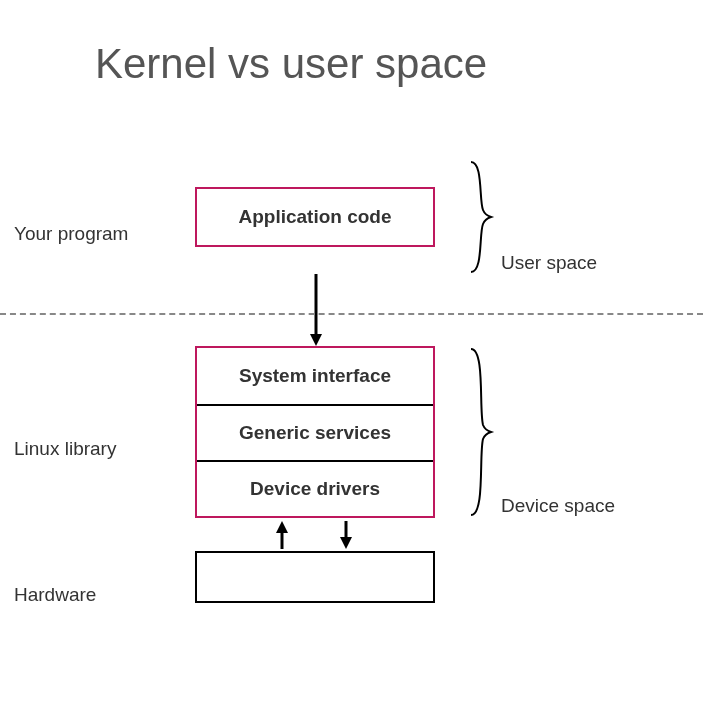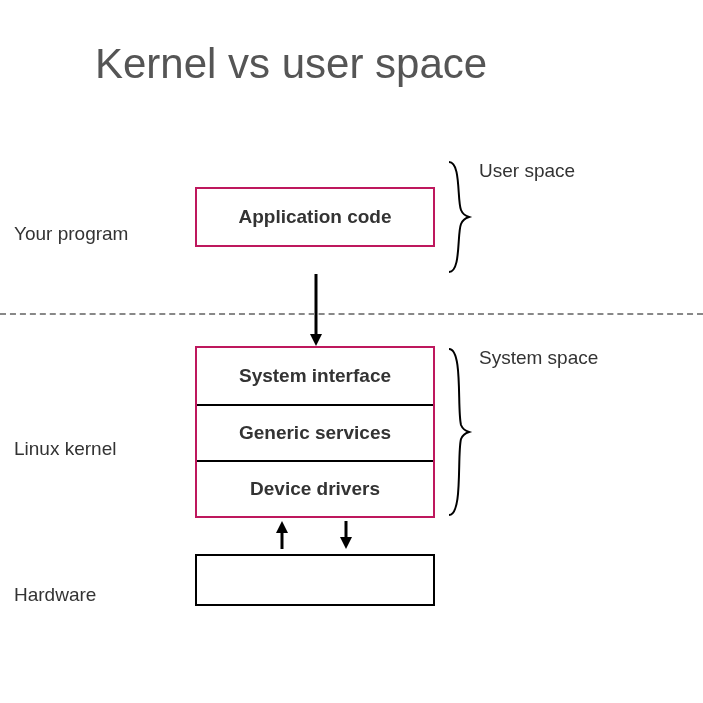--- a/index.html
+++ b/index.html
@@ -44,23 +44,24 @@
       margin-top: 33px;
     }
     .stack-col {
       width: 240px;
       display: flex;
       flex-direction: column;
       align-items: center;
     }
     .right-wrap {
       display: flex;
-      align-items: flex-start;
+      align-items: flex-end;
       flex: 1;
-      padding-left: 12px;
+      padding-left: 0;
+      margin-left: 34px;
     }
     .right-label {
       font-size: 19px;
       color: #333;
       margin-left: 6px;
     }
     .box-group {
       border: 2px solid #be185d;
       width: 240px;
       font-weight: bold;
@@ -98,21 +99,21 @@
       right: 0;
       border-top: 2px dashed #888;
     }
     .hw-box {
       border: 2px solid #000;
       width: 240px;
       height: 52px;
     }
     .row-hw {
       display: flex;
-      align-items: flex-end;
+      align-items: flex-start;
       margin-top: 0;
     }
   </style>
 </head>
 <body>
 
 <div class="title">Kernel vs user space</div>
 
 <div class="container">
 
@@ -138,33 +139,33 @@
         <svg class="arrow" style="left:114px;top:0;" width="14" height="72">
           <line x1="7" y1="0" x2="7" y2="62" stroke="#000" stroke-width="3"></line>
           <polygon points="7,72 1,60 13,60" fill="#000"></polygon>
         </svg>
       </div>
     </div>
     <div class="right-wrap"></div>
   </div>
 
   <div class="row">
-    <div class="left-label">Linux kernel</div>
+    <div class="left-label">Linux library</div>
     <div class="stack-col">
       <div class="box-group">
         <div class="box">System interface</div>
         <div class="box">Generic services</div>
         <div class="box">Device drivers</div>
       </div>
     </div>
     <div class="right-wrap">
       <svg class="brace-svg" width="26" height="170" viewBox="0 0 26 170">
         <path d="M 2 2 C 16 2 10 62 14 78 C 16 83 22 85 22 85 C 22 85 16 87 14 92 C 10 108 16 168 2 168" fill="none" stroke="#000" stroke-width="2"></path>
       </svg>
-      <div class="right-label">System space</div>
+      <div class="right-label">Device space</div>
     </div>
   </div>
 
   <div class="row">
     <div class="left-label"></div>
     <div class="stack-col">
       <div class="arrow-gap-big">
         <svg class="arrow" style="left:80px;top:0;" width="14" height="28">
           <line x1="7" y1="10" x2="7" y2="28" stroke="#000" stroke-width="3"></line>
           <polygon points="7,0 1,12 13,12" fill="#000"></polygon>

